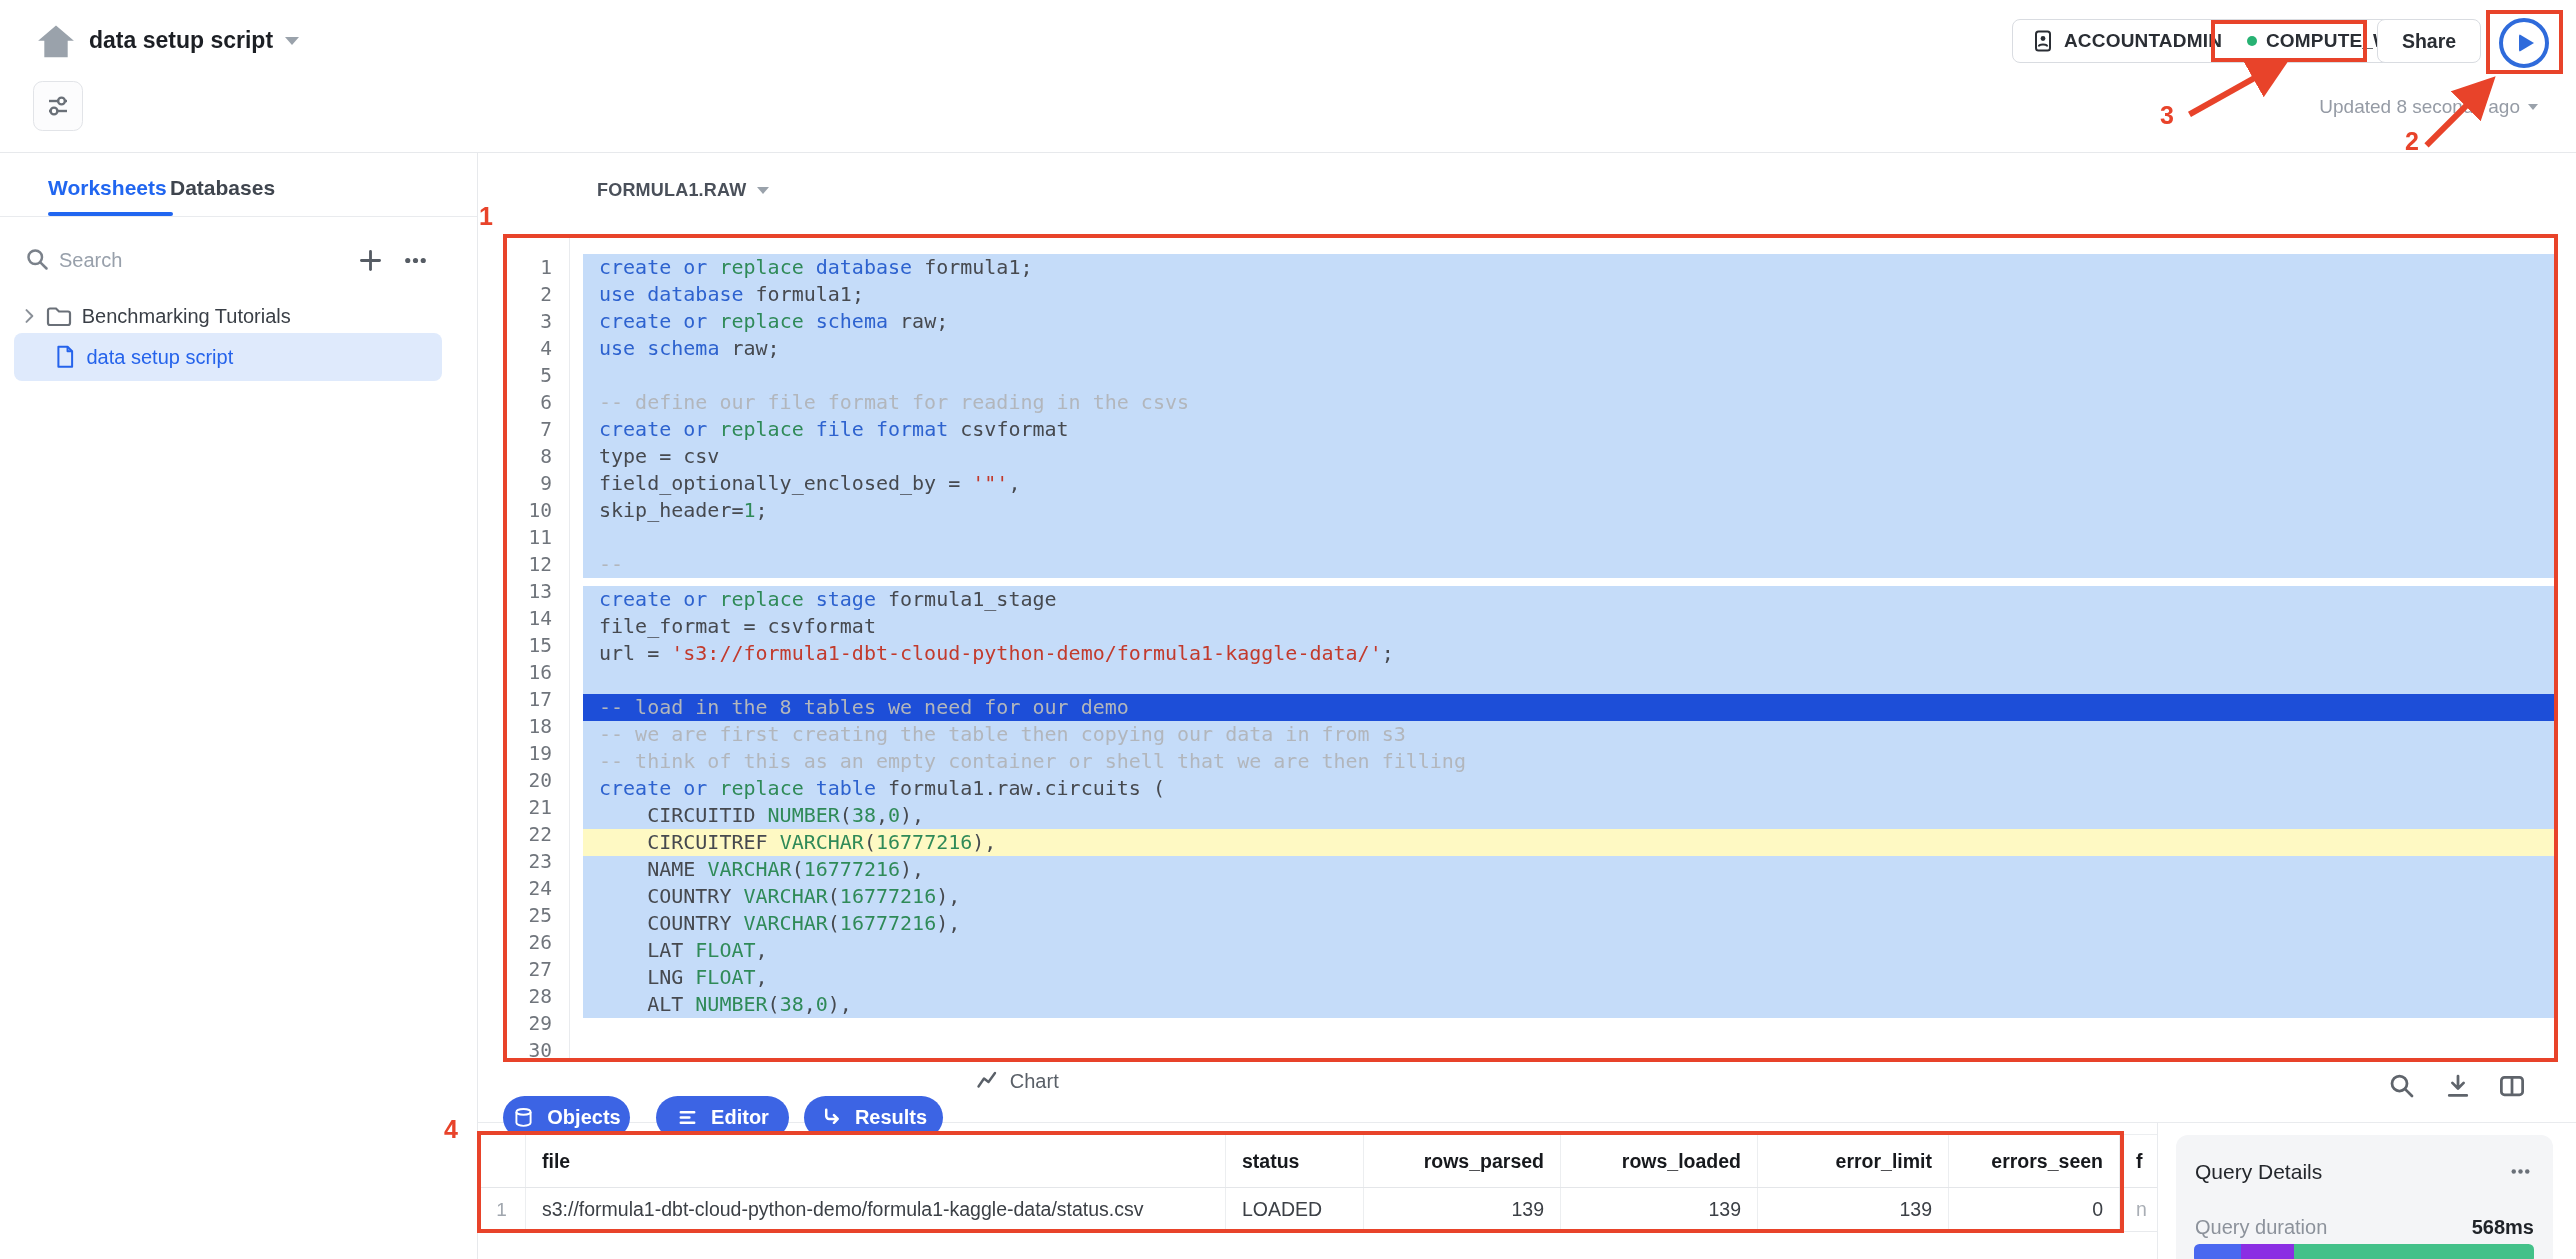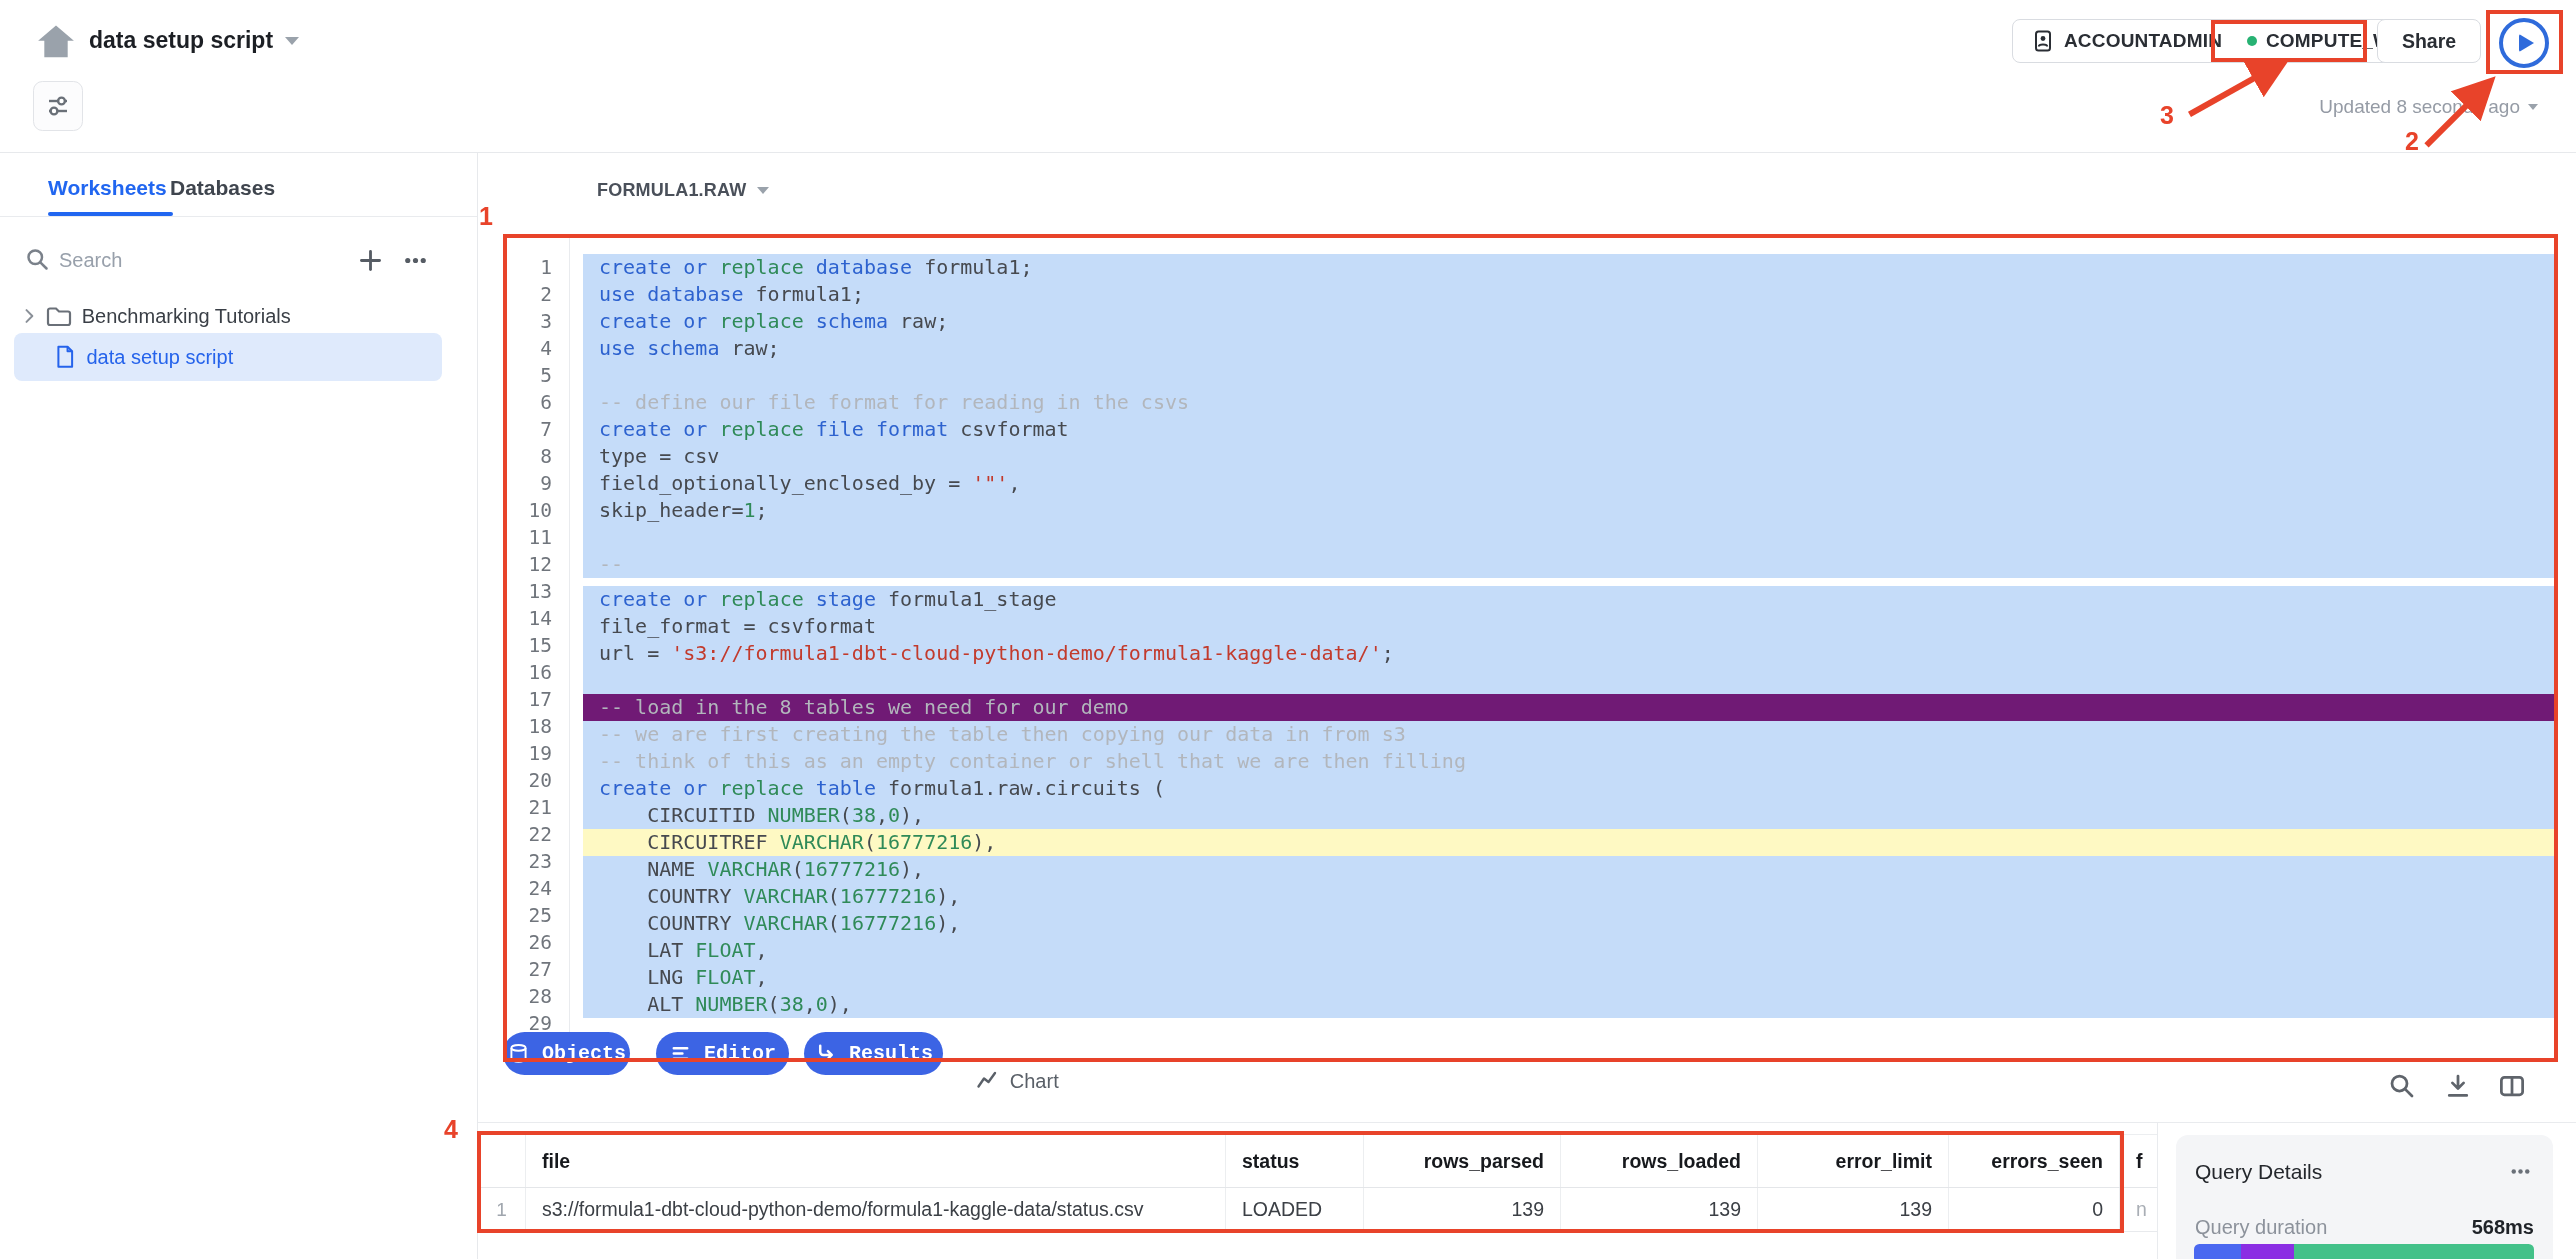--- a/index.html
+++ b/index.html
@@ -49,21 +49,21 @@
   .gutter-sep { position:absolute; left:66px; top:0; bottom:0; width:1.3px; background:#e9ebee; }
   .code-rows { position:absolute; left:0; right:4px; top:20px; }
   .code-row { margin-left:80px; height:27px; background:#c5dcf9; position:relative; }
   .code-row .code-text { display:block; padding-left:16px; font-family:"DejaVu Sans Mono","Liberation Mono",monospace; font-size:20px; line-height:27px; white-space:pre; }
   .code-row.first { margin-left:96px; }
   .code-row.first .code-text { padding-left:0; }
   .tok-c { color:#b2b6bc; } .tok-k { color:#2d62cf; } .tok-g { color:#2f8a58; } .tok-s { color:#c23a2c; } .tok-i { color:#46494f; }
 
   
   .toolbar { position:absolute; left:478px; top:1122px; width:2098px; height:0; border-top:1.3px solid #e9ebee; }
-  .pill-btn { position:absolute; top:1032px; height:43px; border-radius:21.5px; background:#3c64e4; color:#fff; display:flex; align-items:center; justify-content:center; gap:12px; font-size:20px; font-weight:600; cursor:pointer;font-family:Liberation Mono, monospace; }
+  .pill-btn { position:absolute; top:1096px; height:43px; border-radius:21.5px; background:#3c64e4; color:#fff; display:flex; align-items:center; justify-content:center; gap:12px; font-size:20px; font-weight:600; cursor:pointer; }
   .chart-tab { position:absolute; left:975px; top:1069px; display:flex; align-items:center; gap:10.8px; color:#5a6068; font-size:20px; font-weight:500; cursor:pointer; }
   .tb-icon { position:absolute; top:1071px; width:30px; height:30px; cursor:pointer; }
 
   
   .rtable { position:absolute; left:478px; top:1134px; width:1679px; overflow:hidden; background:#fff; }
   .trow { display:flex; }
   .trow.head { height:54px; border-top:1.3px solid #eceef0; border-bottom:1.3px solid #e4e6e9; }
   .trow.body { height:44px; border-bottom:1.3px solid #e8eaed; }
   .tcell { flex:none; display:flex; align-items:center; padding:0 16px; font-size:19.5px; color:#3c4046; border-right:1.3px solid #eceef0; overflow:hidden; white-space:nowrap; }
   .trow.head .tcell { font-weight:700; color:#17191d; }
@@ -218,21 +218,21 @@
         </div>
         <div class="code-row" style="background: rgb(197, 220, 249);">
           <span class="code-text"><span class="tok-i">file_format = csvformat</span></span>
         </div>
         <div class="code-row" style="background: rgb(197, 220, 249);">
           <span class="code-text"><span class="tok-i">url = </span><span class="tok-s">'s3://formula1-dbt-cloud-python-demo/formula1-kaggle-data/'</span><span class="tok-i">;</span></span>
         </div>
         <div class="code-row" style="background: rgb(197, 220, 249);">
           <span class="code-text"></span>
         </div>
-        <div class="code-row" style="background: #701a75;">
+        <div class="code-row" style="background: #1d4ed8;">
           <span class="code-text"><span class="tok-c">-- load in the 8 tables we need for our demo</span></span>
         </div>
         <div class="code-row" style="background: rgb(197, 220, 249);">
           <span class="code-text"><span class="tok-c">-- we are first creating the table then copying our data in from s3</span></span>
         </div>
         <div class="code-row" style="background: rgb(197, 220, 249);">
           <span class="code-text"><span class="tok-c">-- think of this as an empty container or shell that we are then filling</span></span>
         </div>
         <div class="code-row" style="background: rgb(197, 220, 249);">
           <span class="code-text"><span class="tok-k">create </span><span class="tok-k">or </span><span class="tok-g">replace </span><span class="tok-k">table </span><span class="tok-i">formula1.raw.circuits (</span></span>

